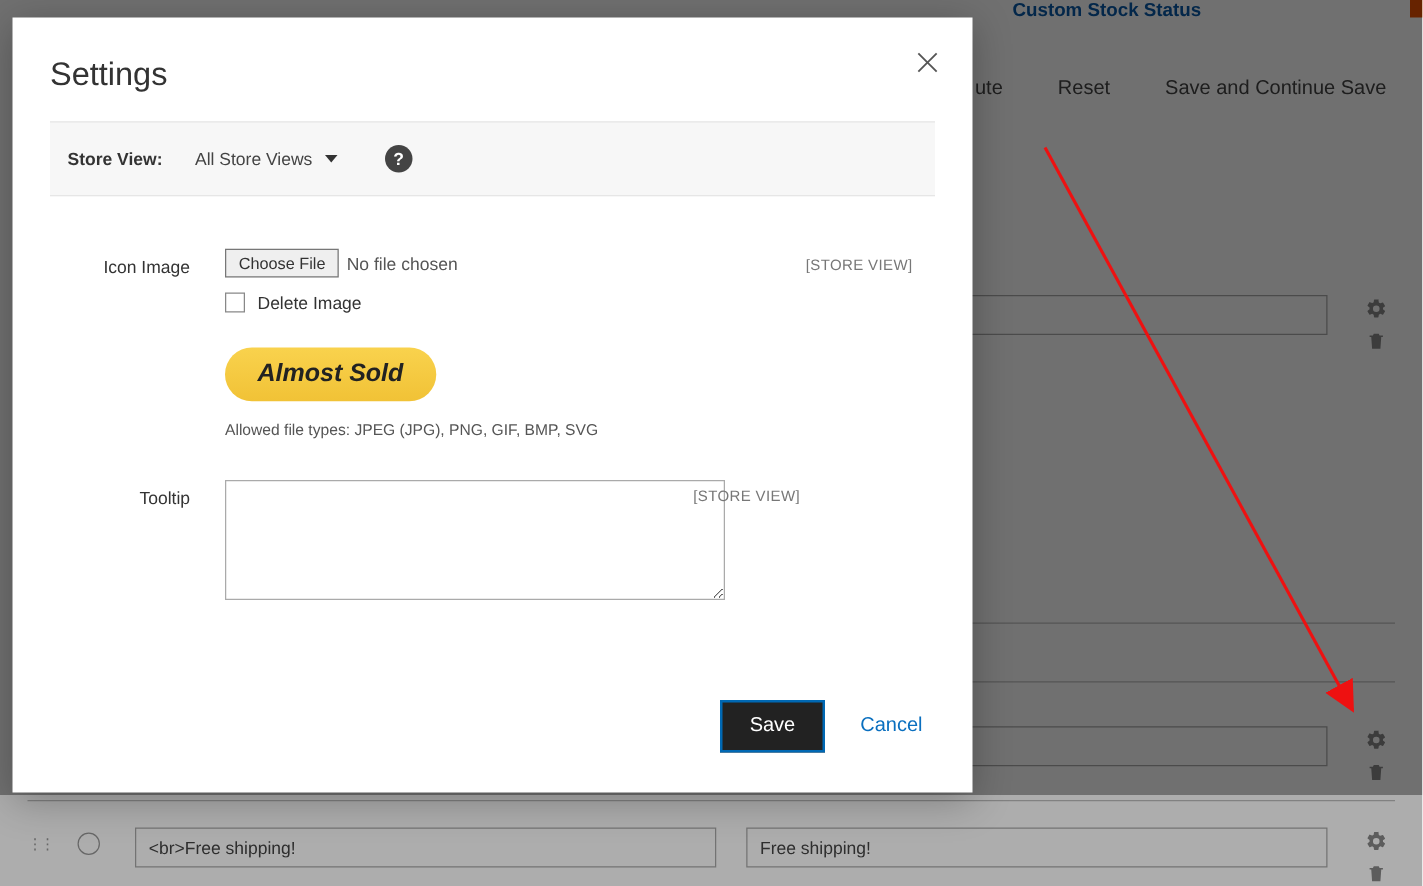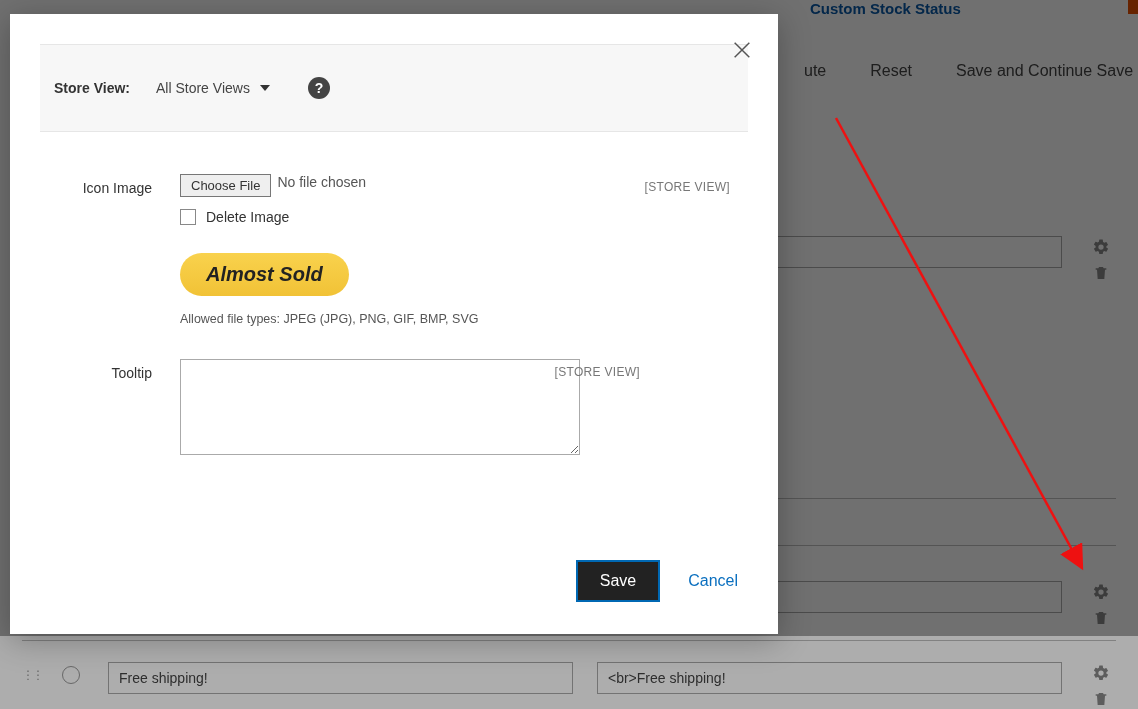--- a/index.html
+++ b/index.html
@@ -31,21 +31,21 @@
     position: absolute;
     top: 0;
     left: 810px;
     color: #0a5aa8;
     font-weight: 600;
     font-size: 15px;
   }
   .page-bg .top-buttons {
     position: absolute;
     top: 62px;
-    left: 804px;
+    left: 780px;
     display: flex;
     gap: 44px;
     font-size: 16px;
     color: #444;
   }
   .page-bg .top-buttons span { white-space: nowrap; }
   .page-bg .orange-sq {
     position: absolute;
     top: 0;
     right: 0;
@@ -145,21 +145,21 @@
     font-weight: 400;
     color: #333;
     margin-bottom: 22px;
   }
 
   
   .storeview-bar {
     background: #f7f7f7;
     border-top: 1px solid #e6e6e6;
     border-bottom: 1px solid #e6e6e6;
-    padding: 32px 14px;
+    padding: 18px 14px;
     display: flex;
     align-items: center;
     gap: 26px;
     margin-bottom: 42px;
   }
   .sv-label { font-weight: 600; color: #333; font-size: 14px; }
   .sv-value { color: #444; font-size: 14px; display: flex; align-items: center; gap: 10px; cursor: pointer; }
   .sv-value .caret {
     width: 0; height: 0;
     border-left: 5px solid transparent;
@@ -198,20 +198,21 @@
     position: absolute;
     right: 18px;
     top: 6px;
     color: #777;
     font-size: 12px;
     letter-spacing: .3px;
   }
 
   .file-chooser {
     display: inline-flex;
+    align-items: center;
     gap: 6px;
   }
   .choose-btn {
     border: 1px solid #777;
     background: #efefef;
     padding: 3px 10px;
     font-size: 13px;
     cursor: pointer;
   }
   .no-file { color: #555; font-size: 14px; }
@@ -331,22 +332,22 @@
     </div>
   </div>
 
   <div class="divider-bg" style="top:640px"></div>
 
   <div class="row-bg r3">
     <div class="drag-col drag-dots"></div>
     <div class="radio-col">
         <div class="radio"></div>
       </div>
+    <div class="txt-col"><input value="&lt;br&gt;Free shipping!" style=""></div>
     <div class="txt-col"><input value="Free shipping!" style=""></div>
-    <div class="txt-col"><input value="&lt;br&gt;Free shipping!" style=""></div>
     <div class="actions-col">
       <svg class="gear-svg" viewBox="0 0 24 24" fill="#8a8a8a">
           <path d="M19.14 12.94a7 7 0 0 0 .05-.94 7 7 0 0 0-.05-.94l2.03-1.58a.5.5 0 0 0 .12-.64l-1.92-3.32a.5.5 0 0 0-.6-.22l-2.39.96a7.1 7.1 0 0 0-1.63-.94l-.36-2.54A.5.5 0 0 0 13.9 2h-3.8a.5.5 0 0 0-.49.42L9.25 4.96c-.58.24-1.13.55-1.63.94l-2.39-.96a.5.5 0 0 0-.6.22L2.71 8.48a.5.5 0 0 0 .12.64l2.03 1.58c-.03.31-.05.62-.05.94s.02.63.05.94l-2.03 1.58a.5.5 0 0 0-.12.64l1.92 3.32c.13.22.39.31.6.22l2.39-.96c.5.39 1.05.7 1.63.94l.36 2.54c.04.25.25.42.49.42h3.8c.24 0 .45-.17.49-.42l.36-2.54c.58-.24 1.13-.55 1.63-.94l2.39.96c.21.09.47 0 .6-.22l1.92-3.32a.5.5 0 0 0-.12-.64l-2.03-1.58ZM12 15.5A3.5 3.5 0 1 1 12 8.5a3.5 3.5 0 0 1 0 7Z"></path>
         </svg>
       <svg class="trash-svg" viewBox="0 0 24 24" fill="#8a8a8a">
           <path d="M6 7h12l-1 14H7L6 7Zm3-4h6l1 2h4v2H4V5h4l1-2Z"></path>
         </svg>
     </div>
   </div>
 </div>
@@ -355,20 +356,21 @@
   <rect x="0" y="0" width="1138" height="636" fill="rgba(0,0,0,0.35)"></rect>
 </svg>
 
 <div class="modal">
   <div class="modal-close">
     <svg viewBox="0 0 24 24">
         <line x1="4" y1="4" x2="20" y2="20"></line>
         <line x1="20" y1="4" x2="4" y2="20"></line>
       </svg>
   </div>
+  <div class="modal-title">Settings</div>
 
   <div class="storeview-bar">
     <span class="sv-label">Store View:</span>
     <span class="sv-value">
       <span>All Store Views</span>
       <span class="caret"></span>
     </span>
     <span class="help-ic">?</span>
   </div>
 

